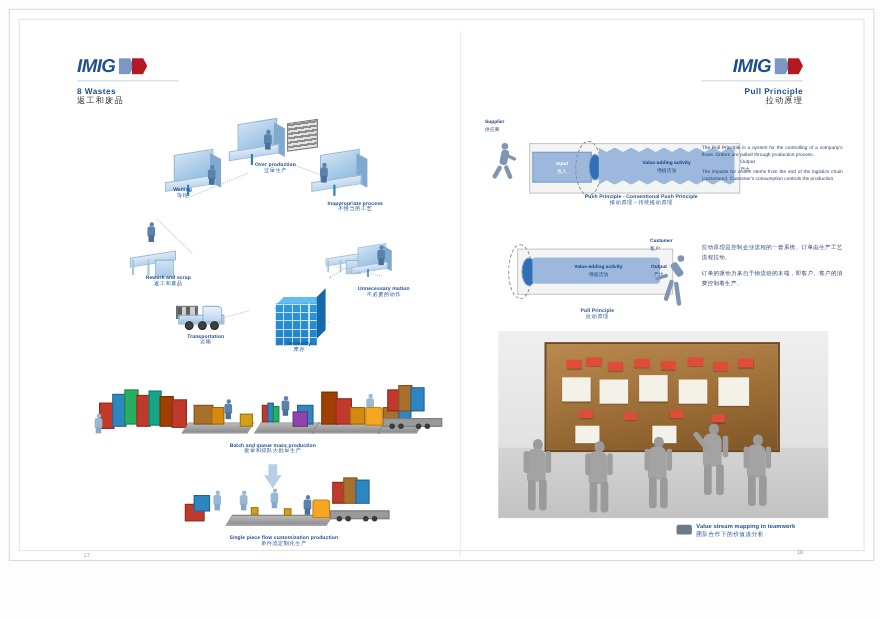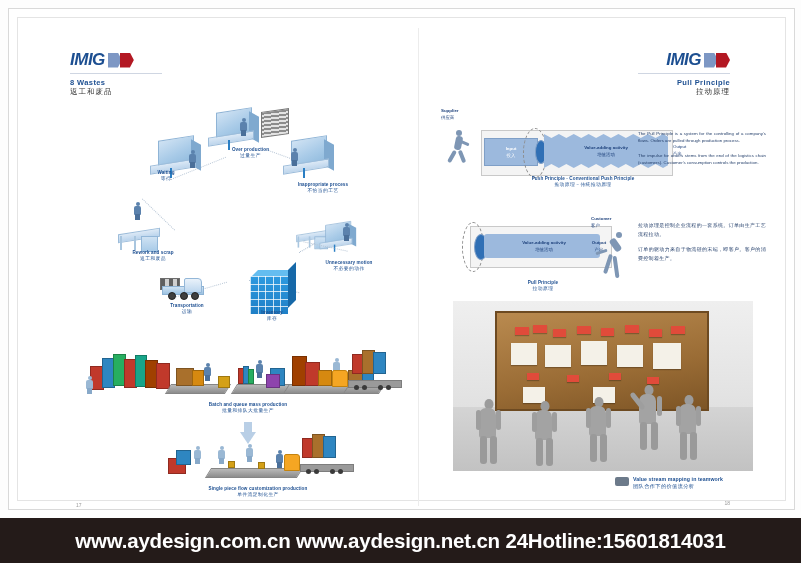--- a/index.html
+++ b/index.html
@@ -642,17 +642,14 @@
       <div class="cap" style="left:615px;top:458px;width:130px;text-align:left;">
         <div class="en" style="font-size:5.2px;">Value stream mapping in teamwork</div>
         <div class="cn" style="font-size:5.2px;">团队合作下的价值流分析</div>
       </div>
 
       <div class="pgnum" style="right:55px;top:482px;">18</div>
 
     </div>
   </div>
 
-  <div class="banner">
-    <span class="banner-text">www.aydesign.com.cn www.aydesign.net.cn 24Hotline:15601814031</span>
-  </div>
 
 </div>
 
 </body></html>

